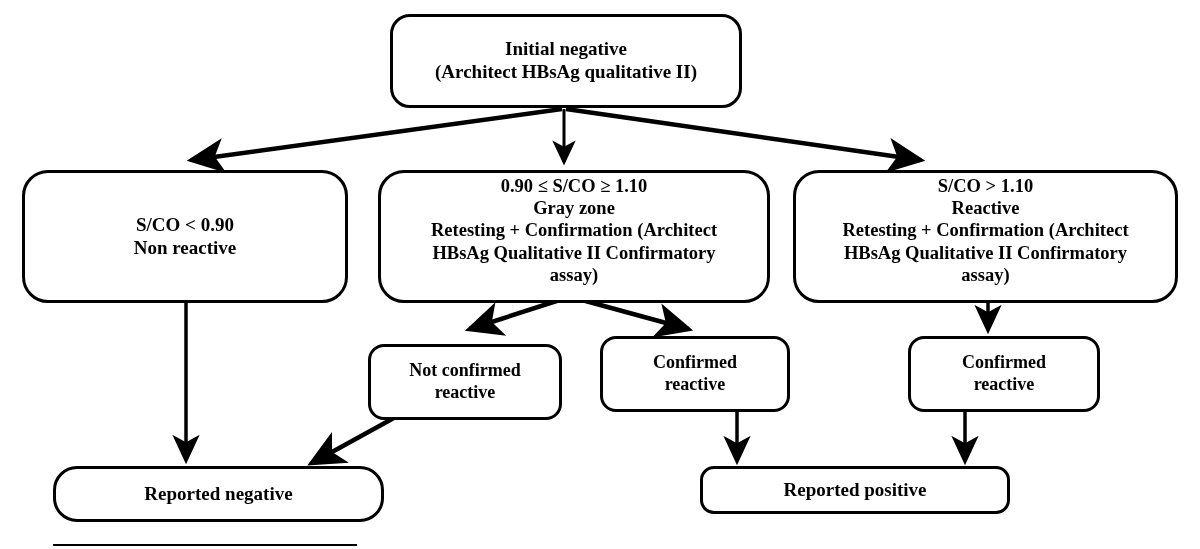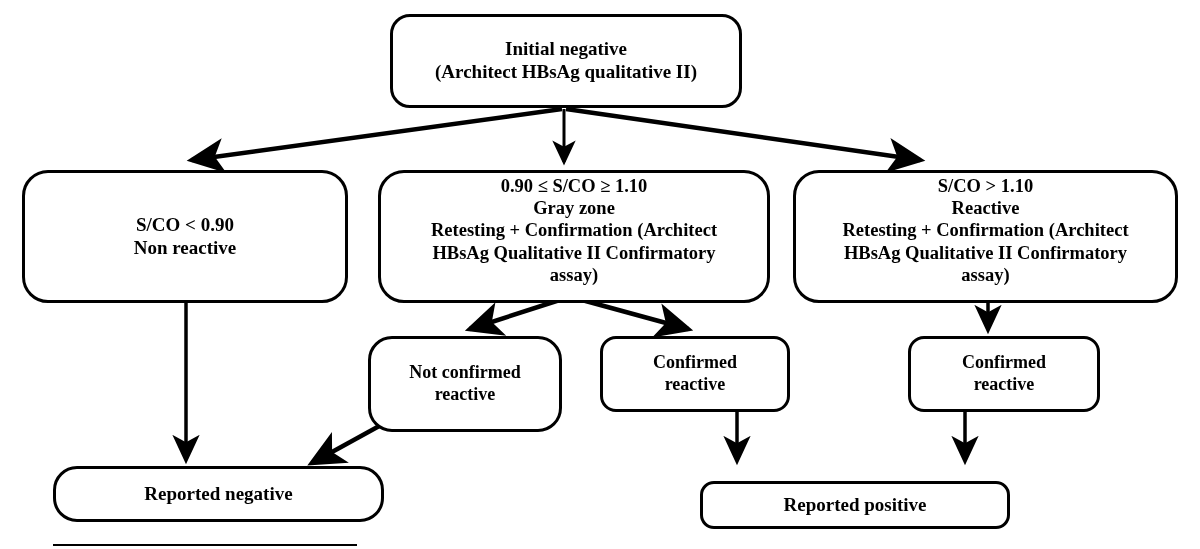--- a/index.html
+++ b/index.html
@@ -63,23 +63,23 @@
   }
   #node-reactive {
     left: 793px; top: 170px; width: 385px; height: 133px;
     font-size: 18.5px;
     border-radius: 26px;
     align-items: flex-start;
     overflow: hidden;
   }
   
   #node-not-confirmed-reactive {
-    left: 368px; top: 336px; width: 194px; height: 96px;
+    left: 368px; top: 344px; width: 194px; height: 76px;
     font-size: 18px;
-    border-radius: 24px;
+    border-radius: 16px;
   }
   #node-confirmed-reactive-mid {
     left: 600px; top: 336px; width: 190px; height: 76px;
     font-size: 18px;
     border-radius: 16px;
   }
   #node-confirmed-reactive-right {
     left: 908px; top: 336px; width: 192px; height: 76px;
     font-size: 18px;
     border-radius: 16px;
@@ -87,21 +87,20 @@
   
   #node-reported-negative {
     left: 53px; top: 466px; width: 331px; height: 56px;
     font-size: 19px;
     border-radius: 24px;
   }
   #node-reported-positive {
     left: 700px; top: 466px; width: 310px; height: 48px;
     font-size: 19px;
     border-radius: 14px;
-    margin-top: 15px;
   }
   #bottom-rule {
     position: absolute;
     left: 53px;
     top: 544px;
     width: 304px;
     height: 0;
     border-top: 2px solid #000000;
   }
 </style>

